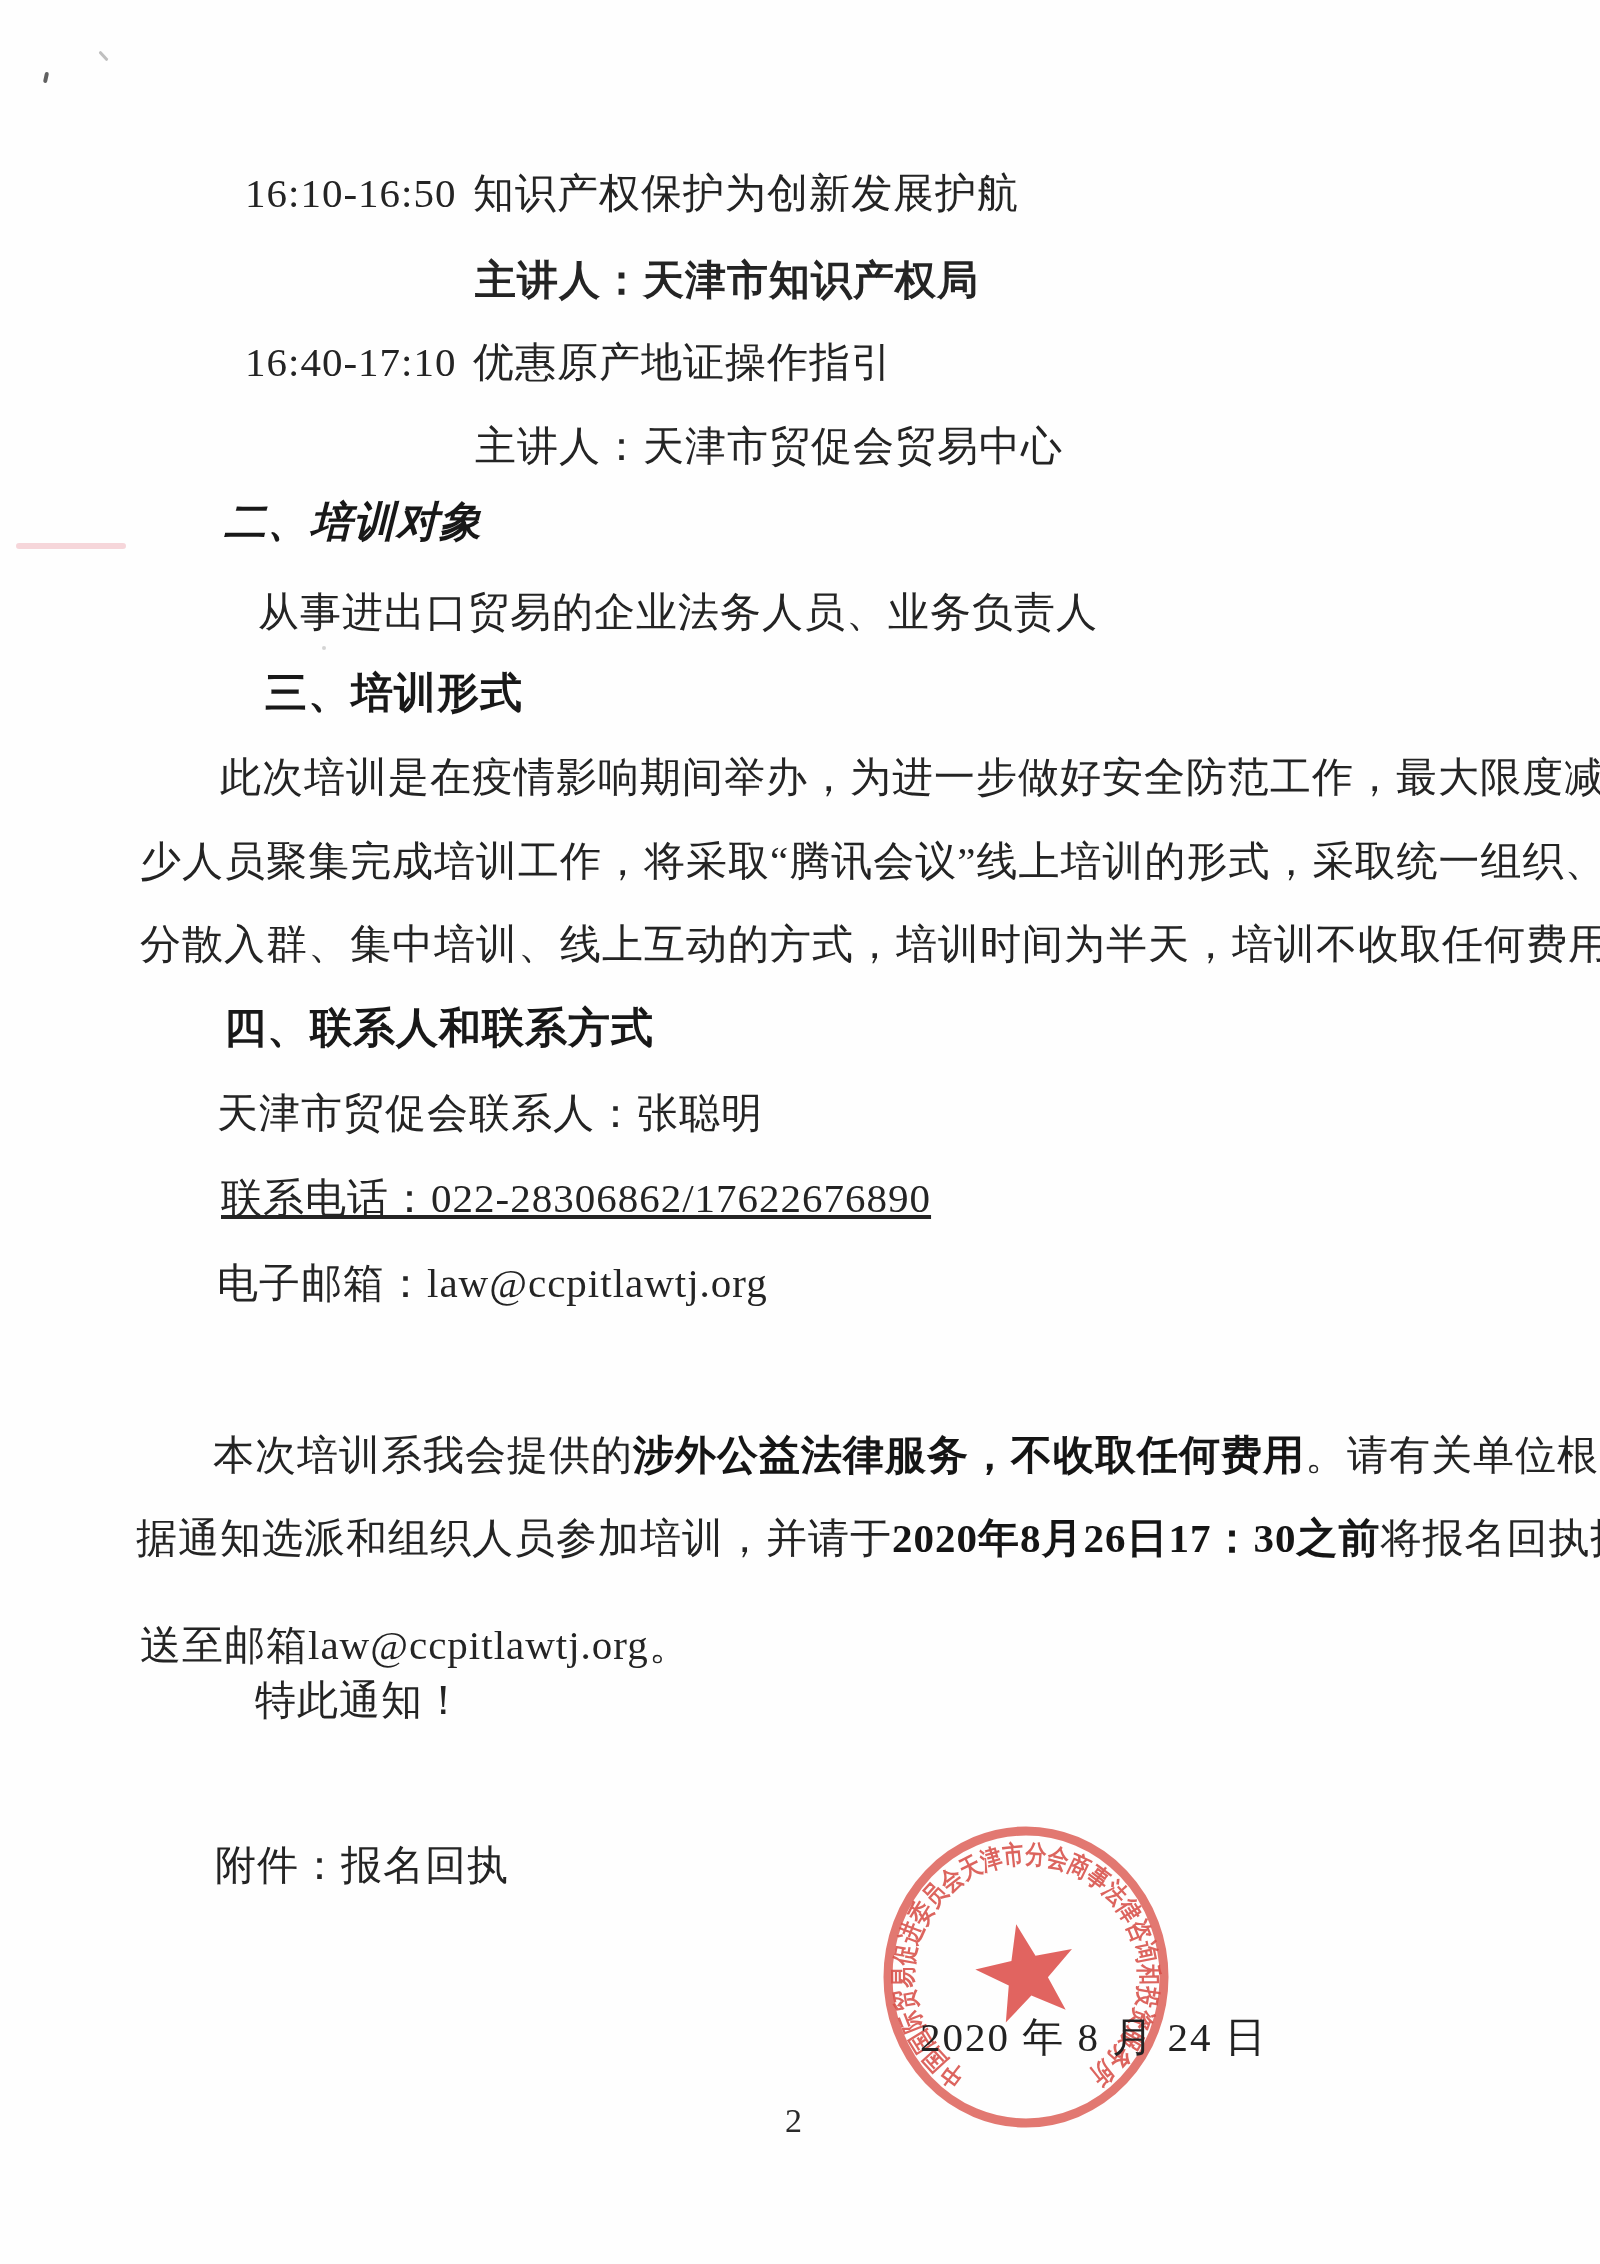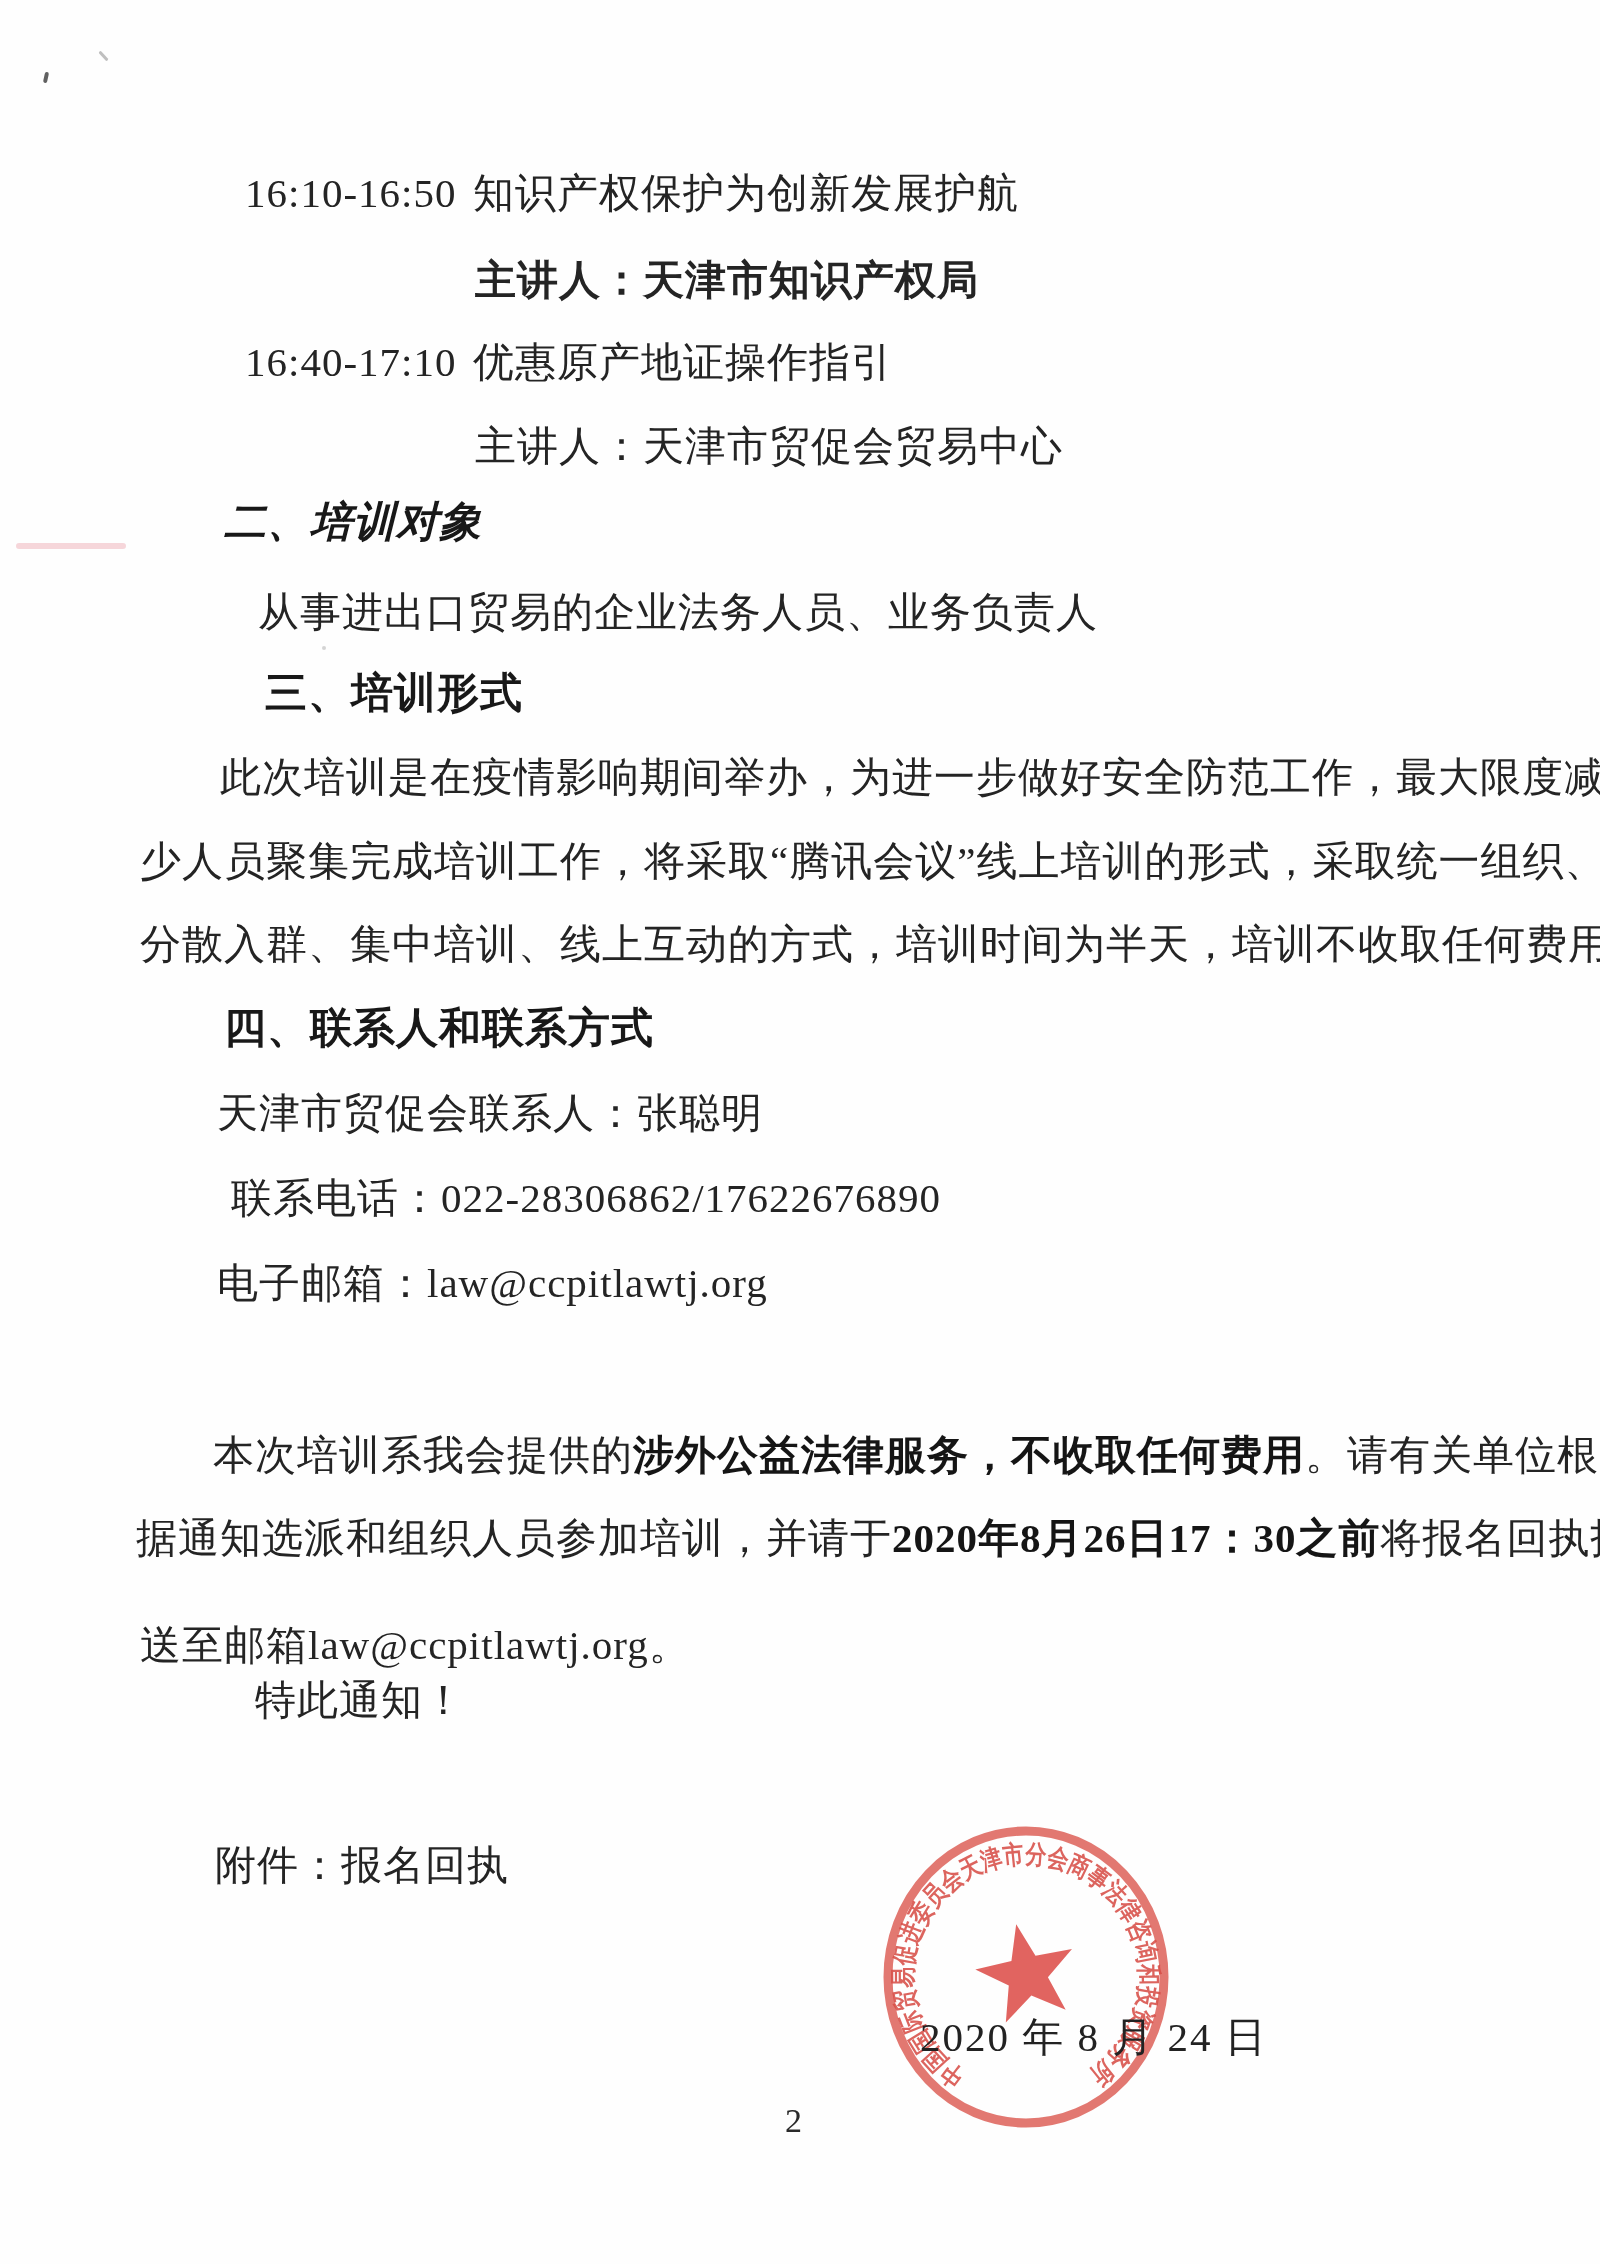--- a/index.html
+++ b/index.html
@@ -40,21 +40,21 @@
 <div class="ln hd" style="left:224px;top:499px;font-style:italic;">二、培训对象</div>
 <div class="ln" style="left:258px;top:589px;">从事进出口贸易的企业法务人员、业务负责人</div>
 
 <div class="ln hd" style="left:224px;top:670px;margin-left:41px;">三、培训形式</div>
 <div class="ln" style="left:220px;top:754px;">此次培训是在疫情影响期间举办，为进一步做好安全防范工作，最大限度减</div>
 <div class="ln" style="left:140px;top:838px;">少人员聚集完成培训工作，将采取“腾讯会议”线上培训的形式，采取统一组织、</div>
 <div class="ln" style="left:140px;top:921px;">分散入群、集中培训、线上互动的方式，培训时间为半天，培训不收取任何费用。</div>
 
 <div class="ln hd" style="left:224px;top:1005px;">四、联系人和联系方式</div>
 <div class="ln" style="left:217px;top:1090px;">天津市贸促会联系人：张聪明</div>
-<div class="ln" style="left:231px;top:1175px;">联系电话：022-28306862/17622676890</div>
+<div class="ln" style="left:221px;top:1175px;text-decoration:underline;">联系电话：022-28306862/17622676890</div>
 <div class="ln" style="left:217px;top:1260px;">电子邮箱：law@ccpitlawtj.org</div>
 
 <div class="ln" style="left:213px;top:1432px;">
   <span>本次培训系我会提供的</span><span class="b">涉外公益法律服务，不收取任何费用</span><span>。请有关单位根</span>
 </div>
 <div class="ln" style="left:136px;top:1515px;">
   <span>据通知选派和组织人员参加培训，并请于</span><span class="b">2020年8月26日17：30之前</span><span>将报名回执报</span>
 </div>
 <div class="ln" style="left:140px;top:1598px;margin-top:24px;">送至邮箱law@ccpitlawtj.org。</div>
 

